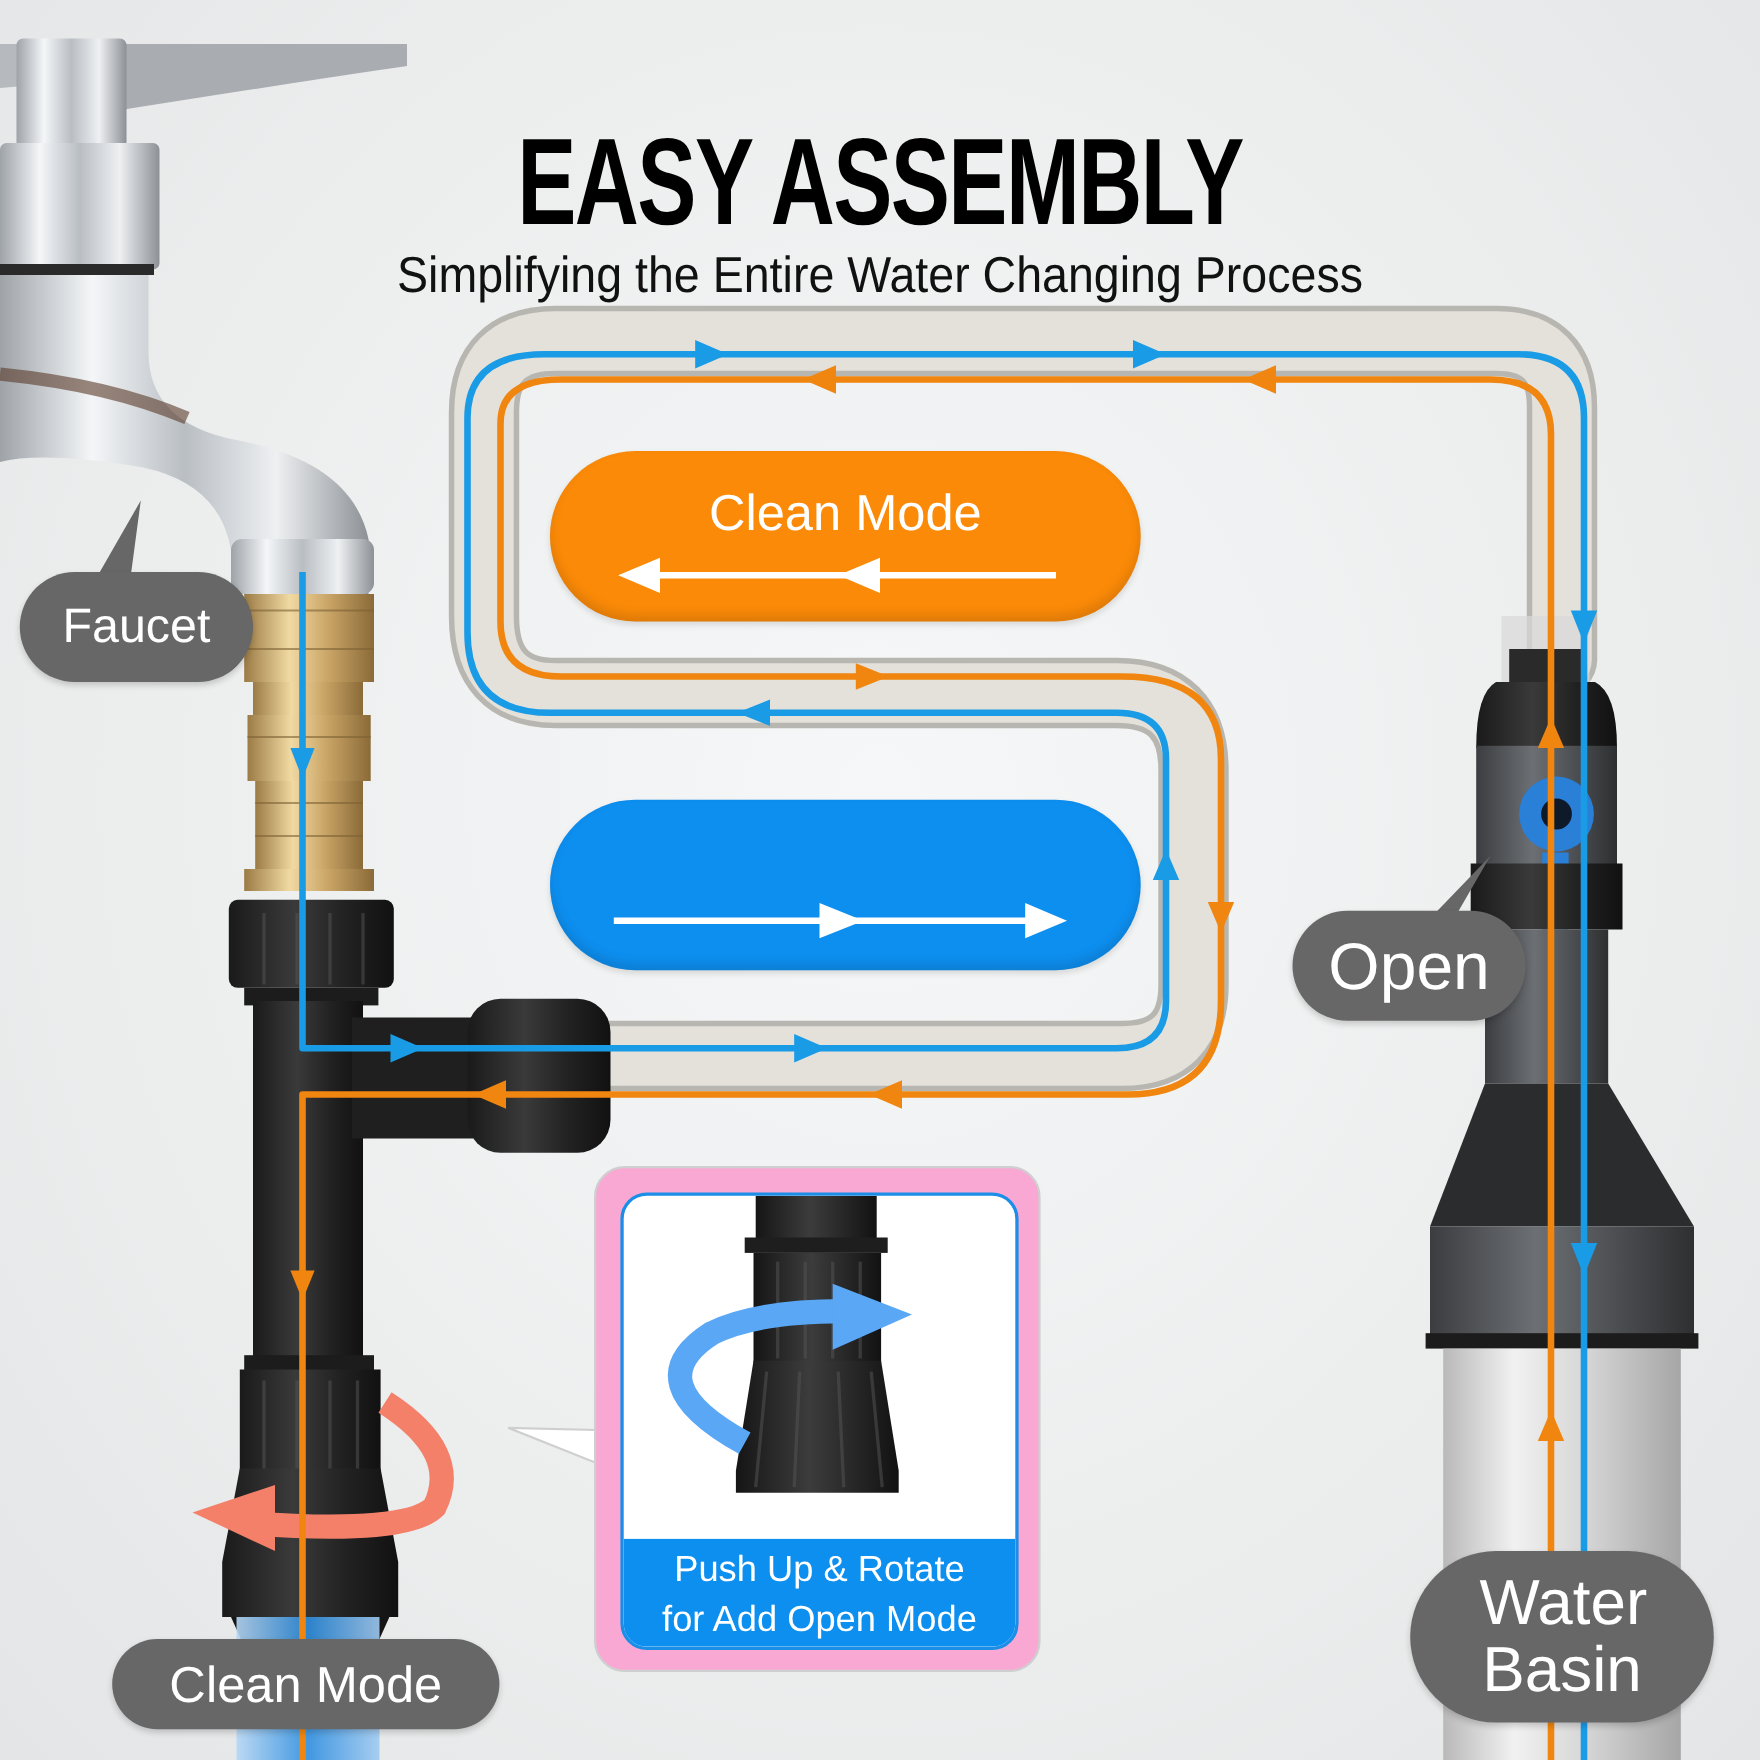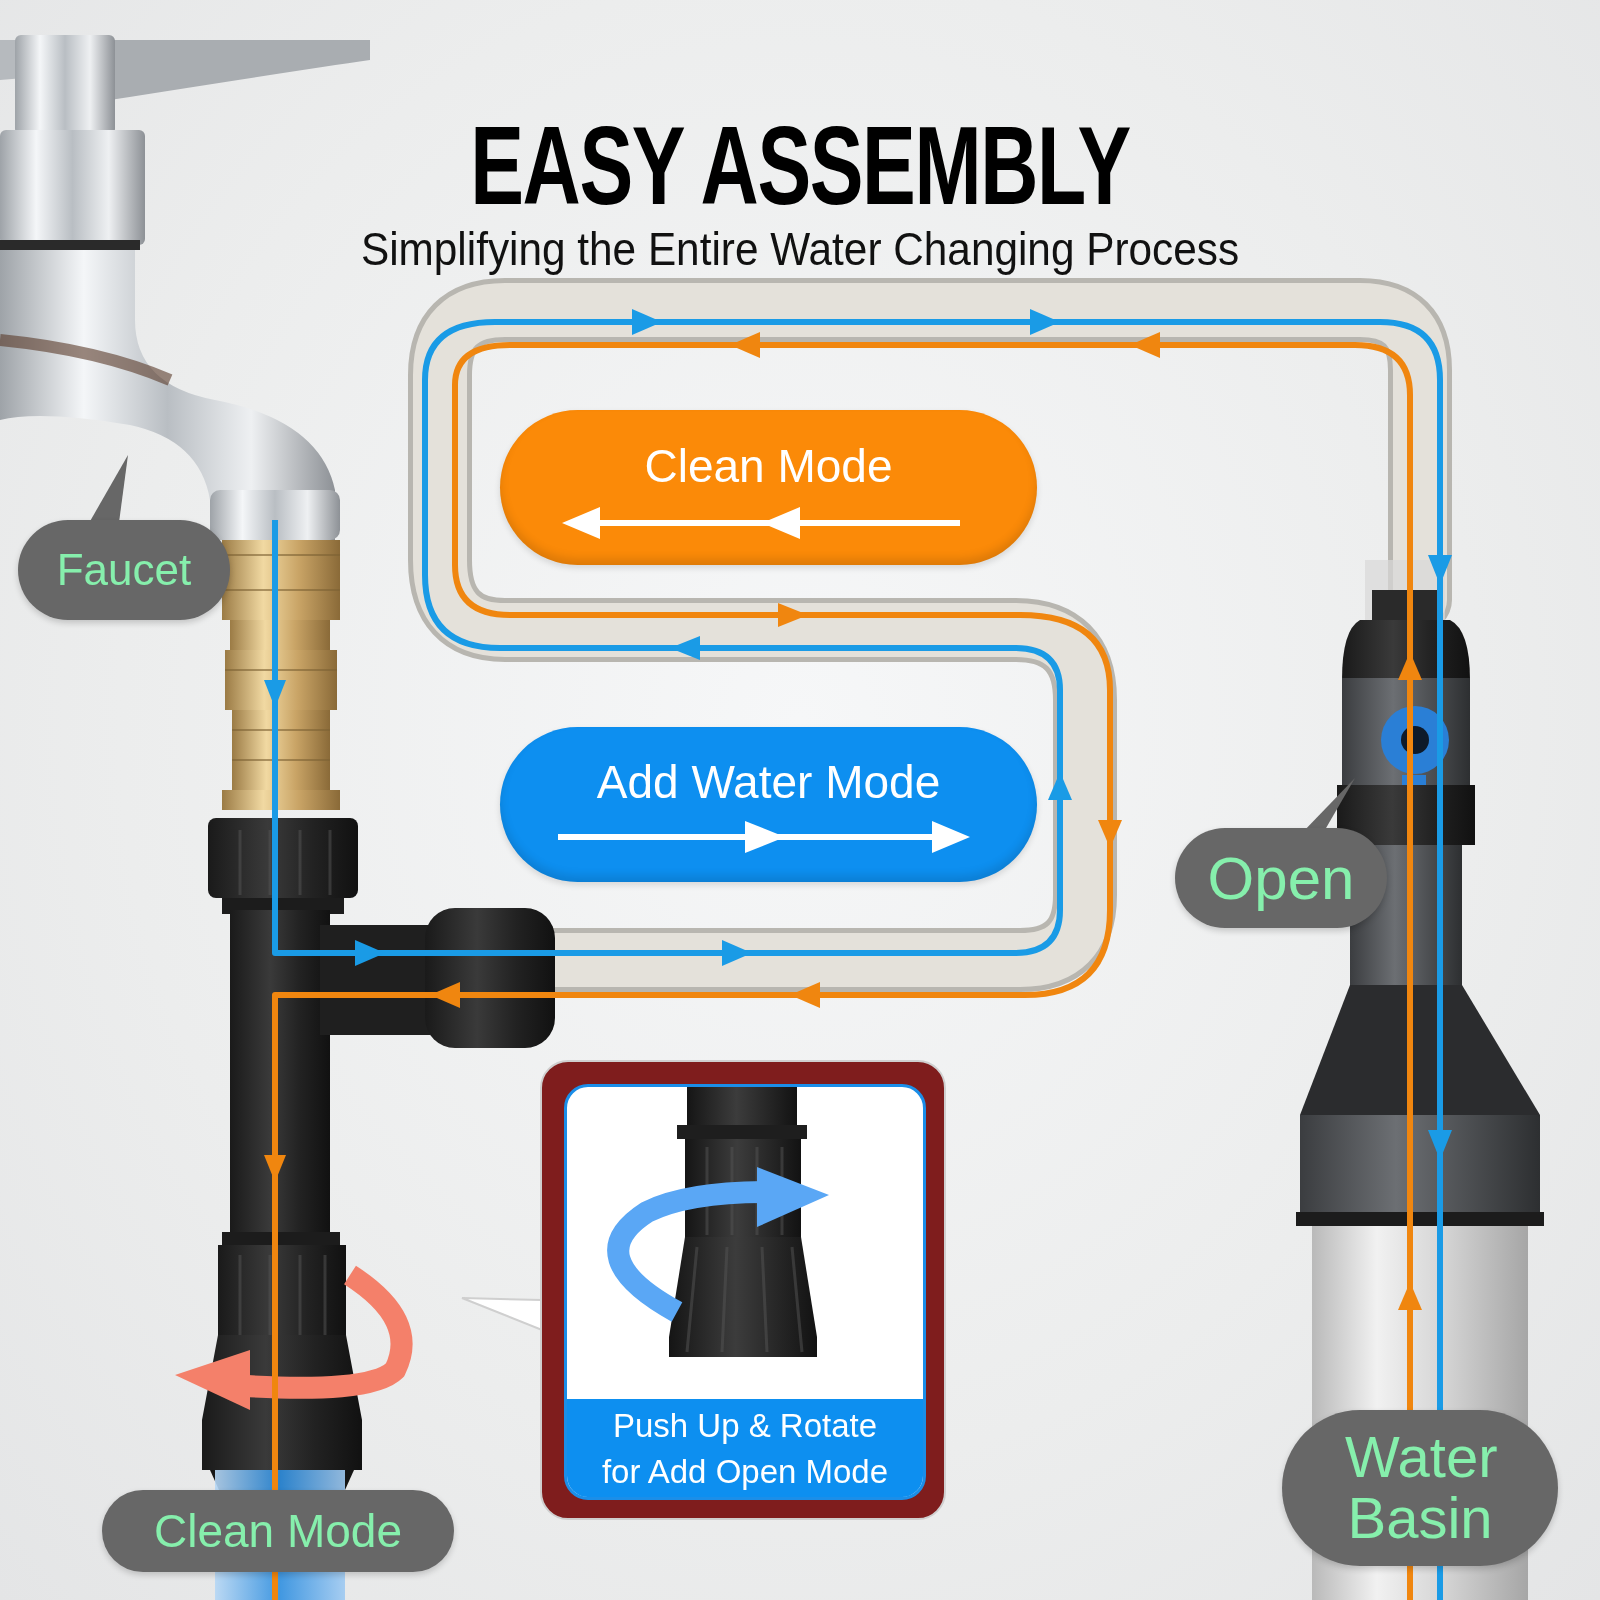--- a/index.html
+++ b/index.html
@@ -30,33 +30,33 @@
     box-shadow: inset 0 -6px 10px rgba(0,0,0,0.12), 0 3px 6px rgba(0,0,0,0.12);
   }
   .mode-pill .label { font-size:46px; font-weight:400; line-height:1; }
   .pill-clean { left:500px; top:410px; width:537px; height:155px; background:#fb8a08; }
   .pill-clean .label { position:absolute; left:0; width:100%; top:33px; }
   .pill-add { left:500px; top:727px; width:537px; height:155px; background:#0d8ff0; }
   .pill-add .label { position:absolute; left:0; width:100%; top:32px; }
   .pill-arrow { position:absolute; left:0; top:0; width:537px; height:155px; }
 
   .callout {
-    background:#676767; color:#86efac; border-radius:60px; text-align:center;
+    background:#676767; color:#ffffff; border-radius:60px; text-align:center;
     box-shadow: 0 3px 6px rgba(0,0,0,0.18);
     display:flex; align-items:center; justify-content:center;
     font-size:44px; line-height:1.05;
   }
   .callout-faucet { left:18px; top:520px; width:212px; height:100px; font-size:44px; }
   .callout-open { left:1175px; top:828px; width:212px; height:100px; font-size:60px; }
   .callout-clean { left:102px; top:1490px; width:352px; height:82px; font-size:46px; }
   .callout-basin { left:1282px; top:1410px; width:276px; height:156px; font-size:58px; border-radius:78px; }
 
   .inset-card {
     left:540px; top:1060px; width:406px; height:460px;
-    background:#7f1d1d; border:2px solid #cfcfcf; border-radius:28px;
+    background:#f9a8d4; border:2px solid #cfcfcf; border-radius:28px;
   }
   .inset-inner {
     position:absolute; left:22px; top:22px; width:362px; height:416px;
     border:3px solid #1b8ee8; border-radius:24px; overflow:hidden; background:#fff;
   }
   .inset-caption {
     position:absolute; left:0; bottom:0; width:100%; height:98px;
     background:#0d8ff0; color:#fff; text-align:center;
     font-size:33px; line-height:46px; padding-top:4px;
   }
@@ -222,21 +222,20 @@
 <div class="abs mode-pill pill-clean">
   <div class="label">Clean Mode</div>
   <svg class="pill-arrow" viewBox="0 0 537 155">
     <line x1="85" y1="113" x2="460" y2="113" stroke="#fff" stroke-width="6"></line>
     <path d="M62 113 L100 97 L100 129 Z" fill="#fff"></path>
     <path d="M262 113 L300 97 L300 129 Z" fill="#fff"></path>
   </svg>
 </div>
 
 <div class="abs mode-pill pill-add">
-  <div class="label">Add Water Mode</div>
   <svg class="pill-arrow" viewBox="0 0 537 155">
     <line x1="58" y1="110" x2="450" y2="110" stroke="#fff" stroke-width="6"></line>
     <path d="M285 110 L245 94 L245 126 Z" fill="#fff"></path>
     <path d="M470 110 L432 94 L432 126 Z" fill="#fff"></path>
   </svg>
 </div>
 
 <div class="abs callout callout-faucet">Faucet</div>
 <div class="abs callout callout-open">Open</div>
 <div class="abs callout callout-clean">Clean Mode</div>

